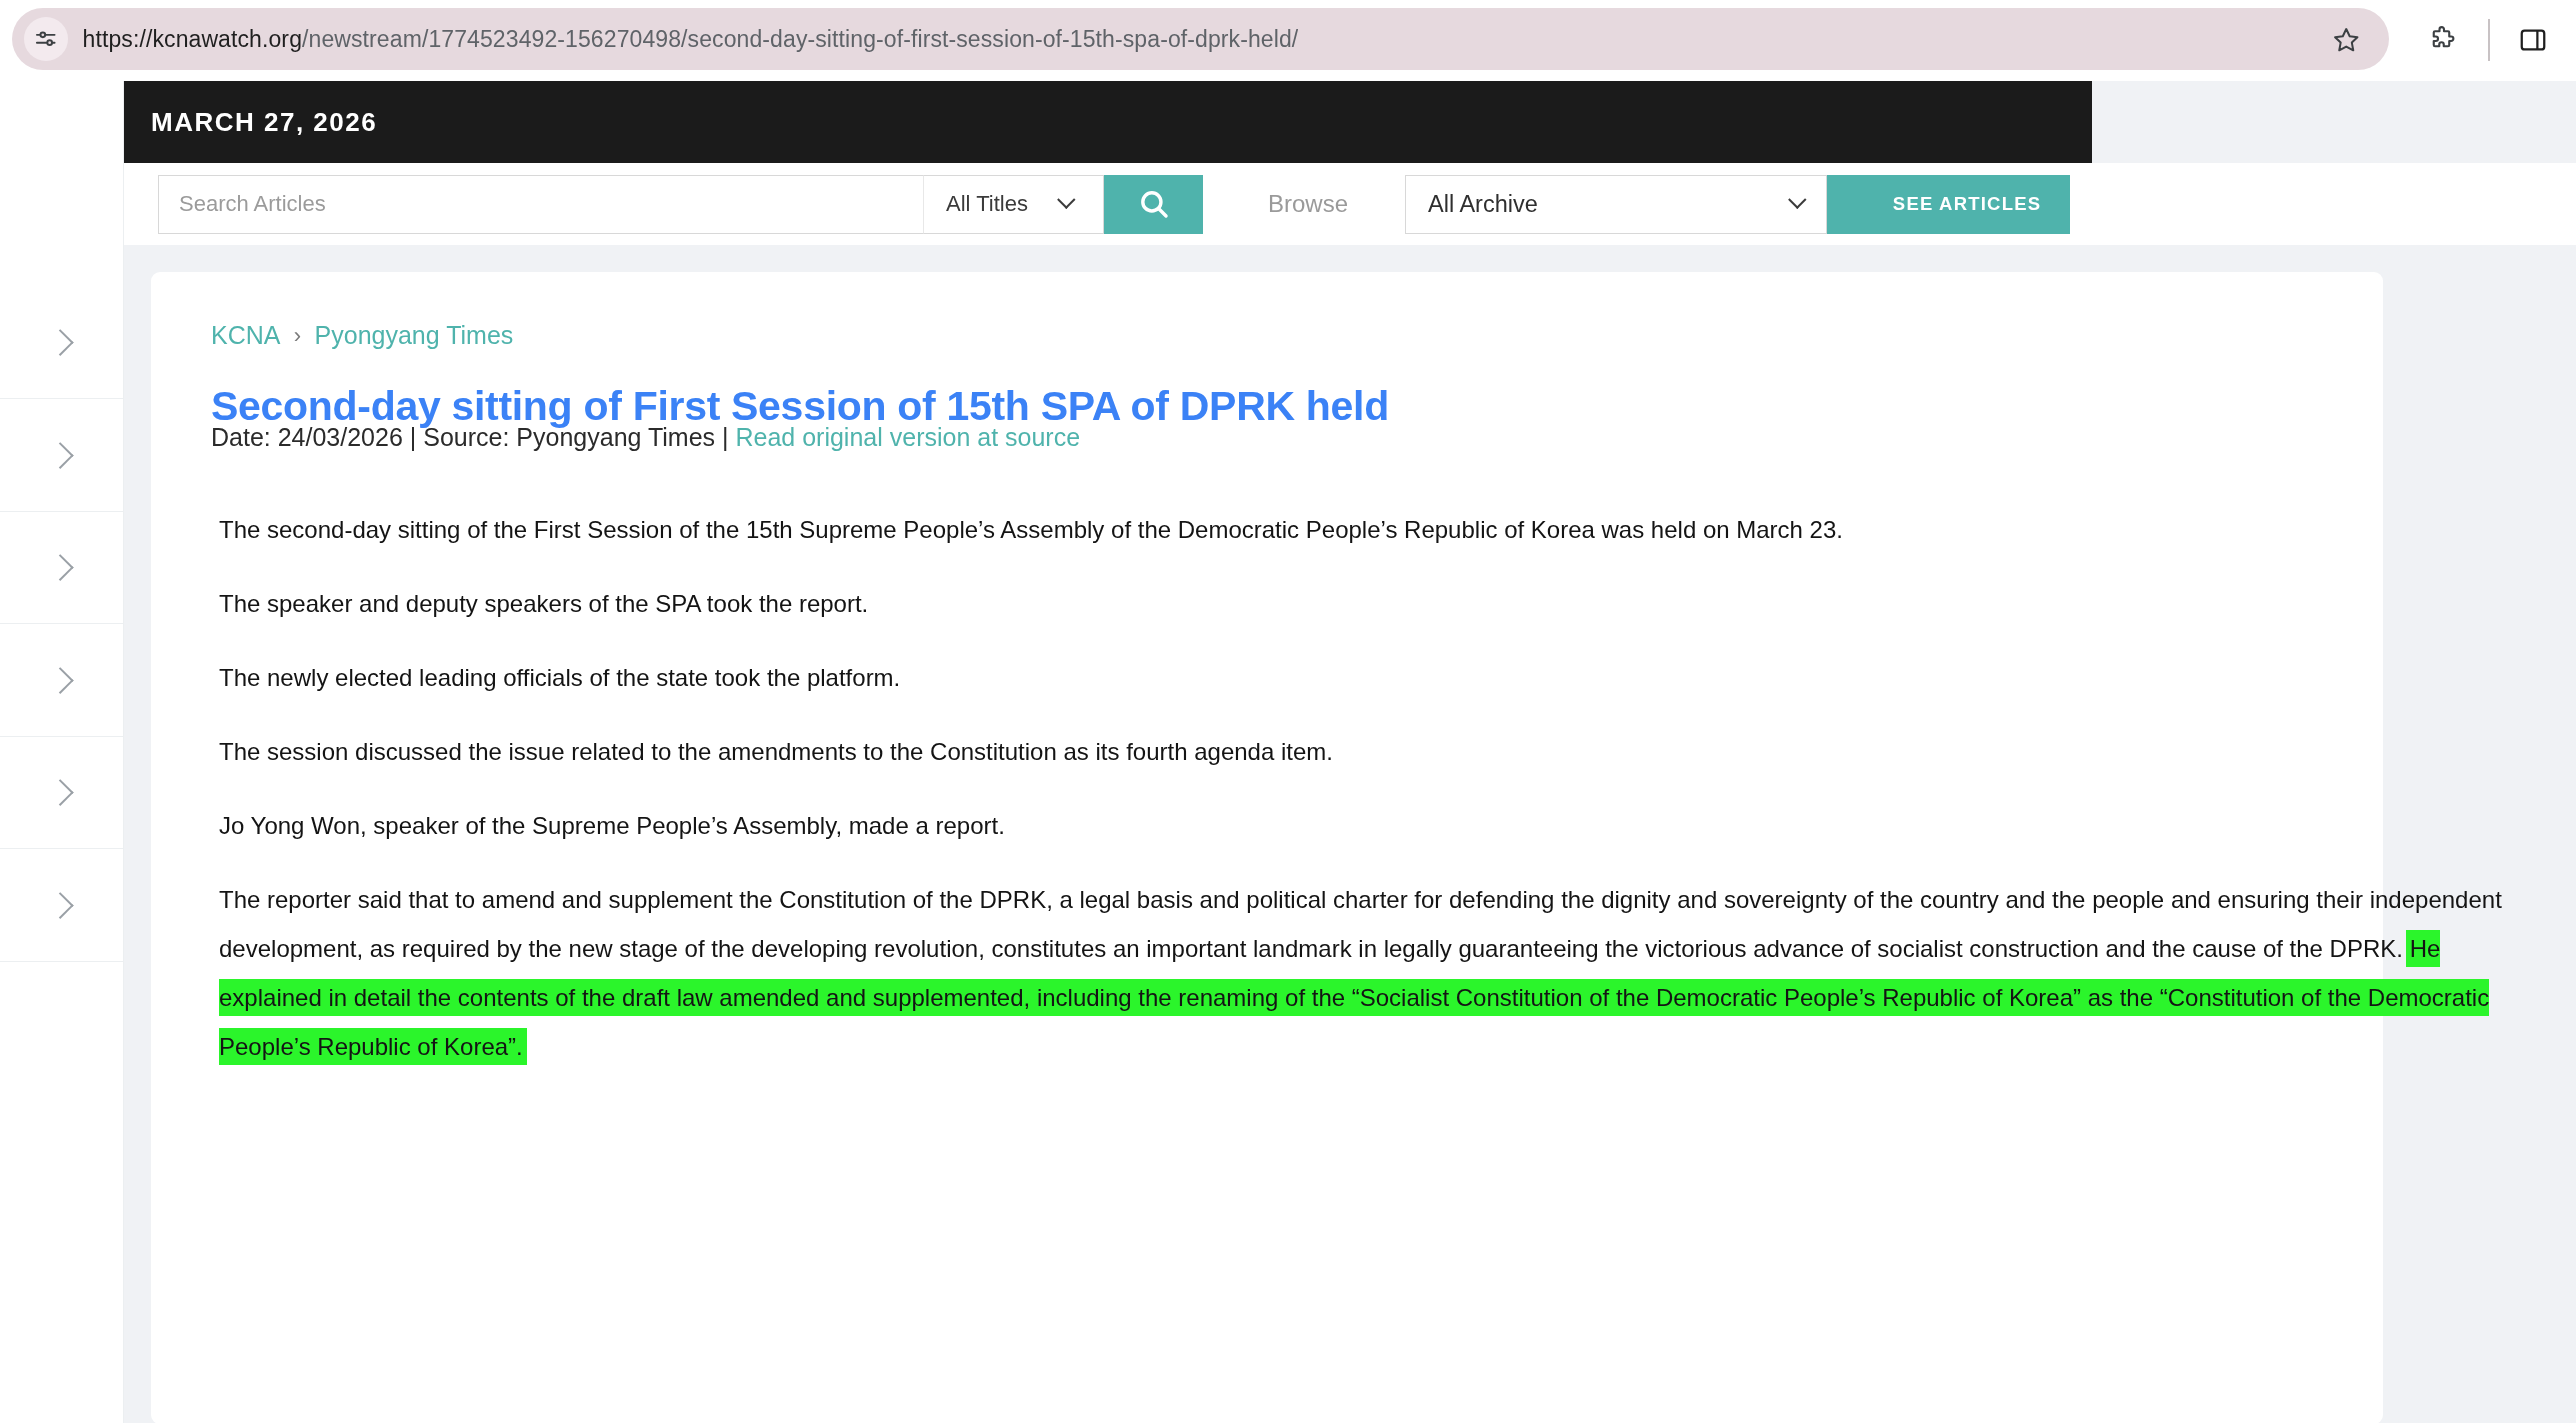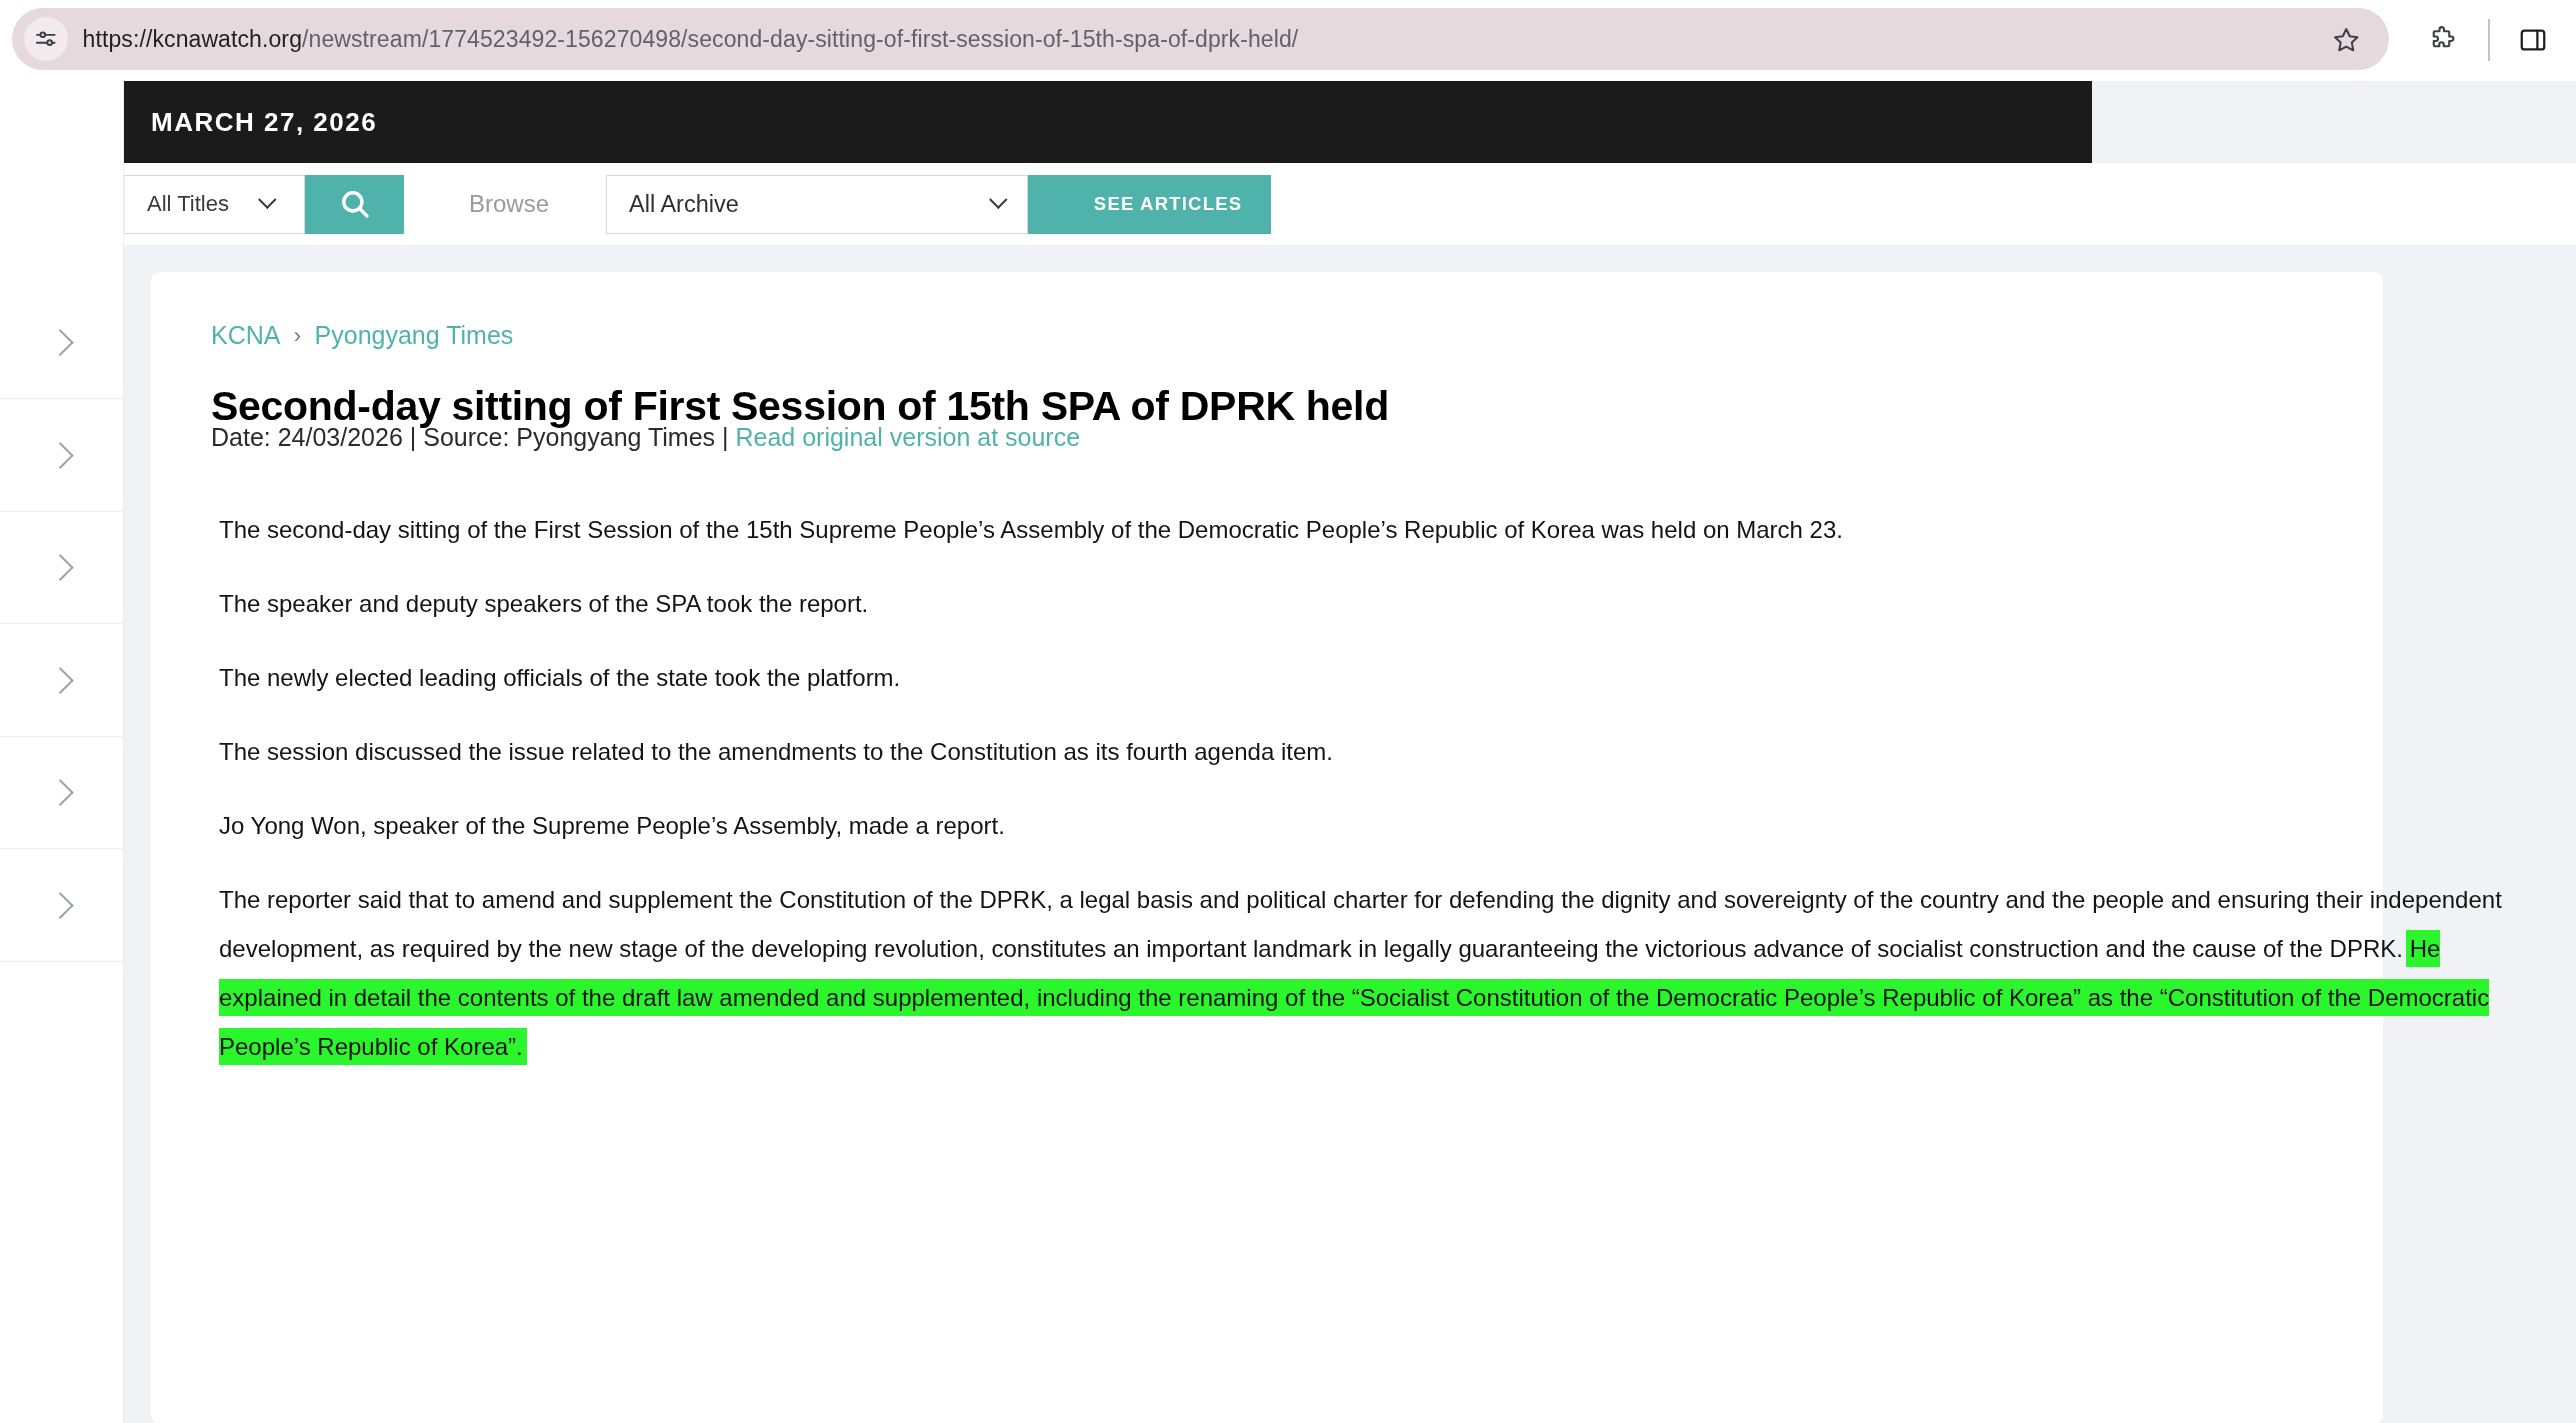--- a/index.html
+++ b/index.html
@@ -254,21 +254,21 @@
     color: #7b7b7b;
     font-size: 22px;
   }
   .crumb-link { color: #4fb3ac; text-decoration: none; }
   .article-title {
     position: absolute;
     top: 84px;
     left: 60px;
     font-size: 41px;
     font-weight: bold;
-    color: #000000;
+    color: #3b82f6;
     letter-spacing: -0.3px;
   }
   .meta {
     position: absolute;
     top: 151px;
     left: 60px;
     font-size: 25px;
     color: #2b2b2b;
   }
   .meta a { color: #4fb3ac; text-decoration: none; }
@@ -347,20 +347,21 @@
       </div>
   </div>
 
   <div class="content-area">
 
     <div class="date-bar">
       <div class="date-bar-text">MARCH 27, 2026</div>
     </div>
 
     <div class="search-band">
+      <input class="search-input" type="text" placeholder="Search Articles" style="">
       <div class="titles-select">
         <span>All Titles</span>
         <span class="chev-down"></span>
       </div>
       <button class="search-go">
         <svg width="34" height="34" viewBox="0 0 24 24" fill="none" stroke="#ffffff" stroke-width="2.4" stroke-linecap="round">
           <circle cx="10.5" cy="10.5" r="6.4"></circle>
           <line x1="15.4" y1="15.4" x2="20.5" y2="20.5"></line>
         </svg>
       </button>

